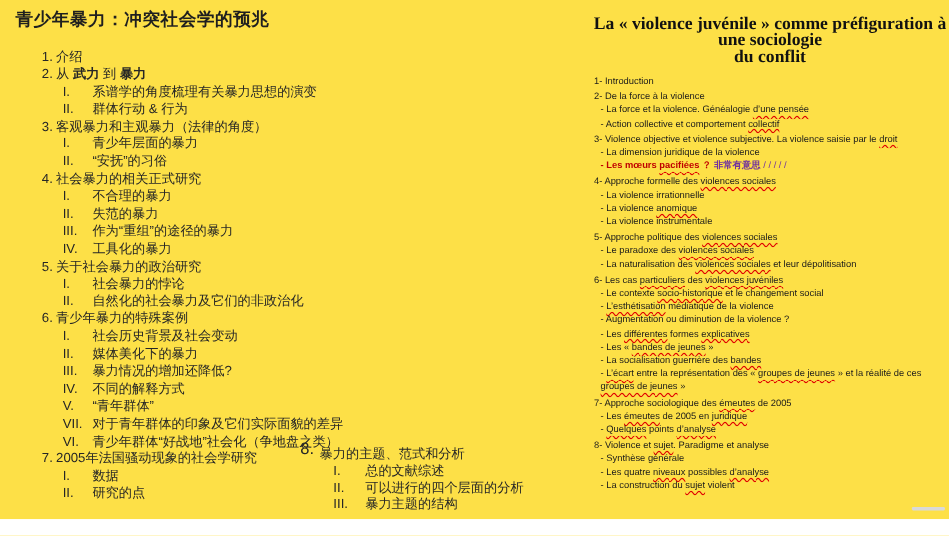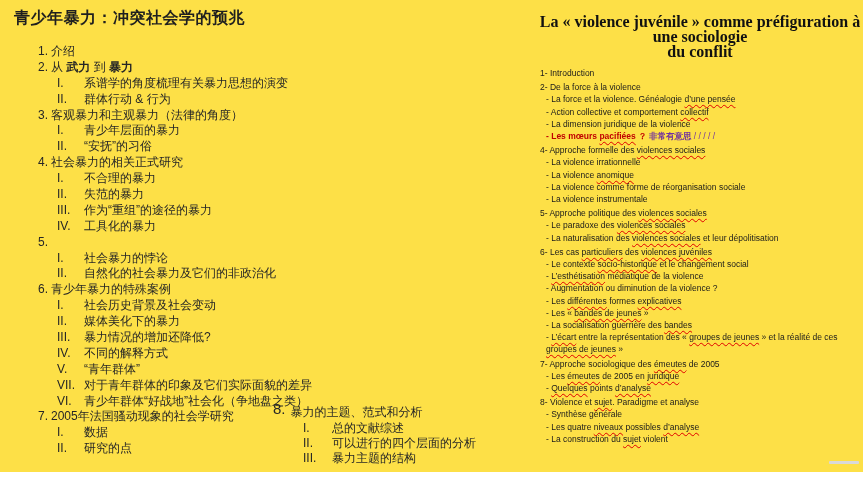--- a/index.html
+++ b/index.html
@@ -148,20 +148,21 @@
       <div class="cn-row sub">
         <span class="num">III.</span>
         <span class="label">作为“重组”的途径的暴力</span>
       </div>
       <div class="cn-row sub">
         <span class="num">IV.</span>
         <span class="label">工具化的暴力</span>
       </div>
       <div class="cn-row">
         <span class="num">5.</span>
+        <span class="label">关于社会暴力的政治研究</span>
       </div>
       <div class="cn-row sub">
         <span class="num">I.</span>
         <span class="label">社会暴力的悖论</span>
       </div>
       <div class="cn-row sub">
         <span class="num">II.</span>
         <span class="label">自然化的社会暴力及它们的非政治化</span>
       </div>
       <div class="cn-row">
@@ -234,26 +235,26 @@
   <div class="fr-title">
     <div>La « violence juvénile » comme préfiguration à une sociologie</div>
     <div>du conflit</div>
   </div>
 
   <div class="fr-list" id="right-list">
       <div class="fl top"><span>1- Introduction</span></div>
       <div class="fl top"><span>2- De la force à la violence</span></div>
       <div class="fl ind"><span>- La force et la violence. Généalogie </span><span class="wavy">d’une pensée</span></div>
       <div class="fl ind"><span>- Action collective et comportement </span><span class="wavy">collectif</span></div>
+      <div class="fl top"><span>3- Violence objective et violence subjective. La violence saisie par le </span><span class="wavy">droit</span></div>
       <div class="fl ind"><span>- La dimension juridique de la violence</span></div>
       <div class="fl ind"><span class="bold b" style="color: rgb(192, 0, 0);">- Les mœurs </span><span class="bold b wavy" style="color: rgb(192, 0, 0);">pacifiées</span><span class="bold b" style="color: rgb(192, 0, 0);"> ？ </span><span class="bold b" style="color: rgb(112, 48, 160);">非常有意思</span><span style="color: rgb(112, 48, 160);"> / / / / /</span></div>
       <div class="fl top"><span>4- Approche formelle des </span><span class="wavy">violences sociales</span></div>
       <div class="fl ind"><span>- La violence irrationnelle</span></div>
       <div class="fl ind"><span>- La violence </span><span class="wavy">anomique</span></div>
-      <div class="fl ind"><span>- La violence comme forme de réorganisation sociale</span></div>
       <div class="fl ind"><span>- La violence instrumentale</span></div>
       <div class="fl top"><span>5- Approche politique des </span><span class="wavy">violences sociales</span></div>
       <div class="fl ind"><span>- Le paradoxe des </span><span class="wavy">violences sociales</span></div>
       <div class="fl ind"><span>- La naturalisation des </span><span class="wavy">violences sociales</span><span> et leur dépolitisation</span></div>
       <div class="fl top"><span>6- Les cas </span><span class="wavy">particuliers</span><span> des </span><span class="wavy">violences juvéniles</span></div>
       <div class="fl ind"><span>- Le contexte </span><span class="wavy">socio-historique</span><span> et le changement social</span></div>
       <div class="fl ind"><span>- </span><span class="wavy">L’esthétisation</span><span> médiatique de la violence</span></div>
       <div class="fl ind"><span>- Augmentation ou diminution de la violence ?</span></div>
       <div class="fl ind"><span>- Les </span><span class="wavy">différentes</span><span> formes </span><span class="wavy">explicatives</span></div>
       <div class="fl ind"><span>- Les « </span><span class="wavy">bandes de jeunes</span><span> »</span></div>

